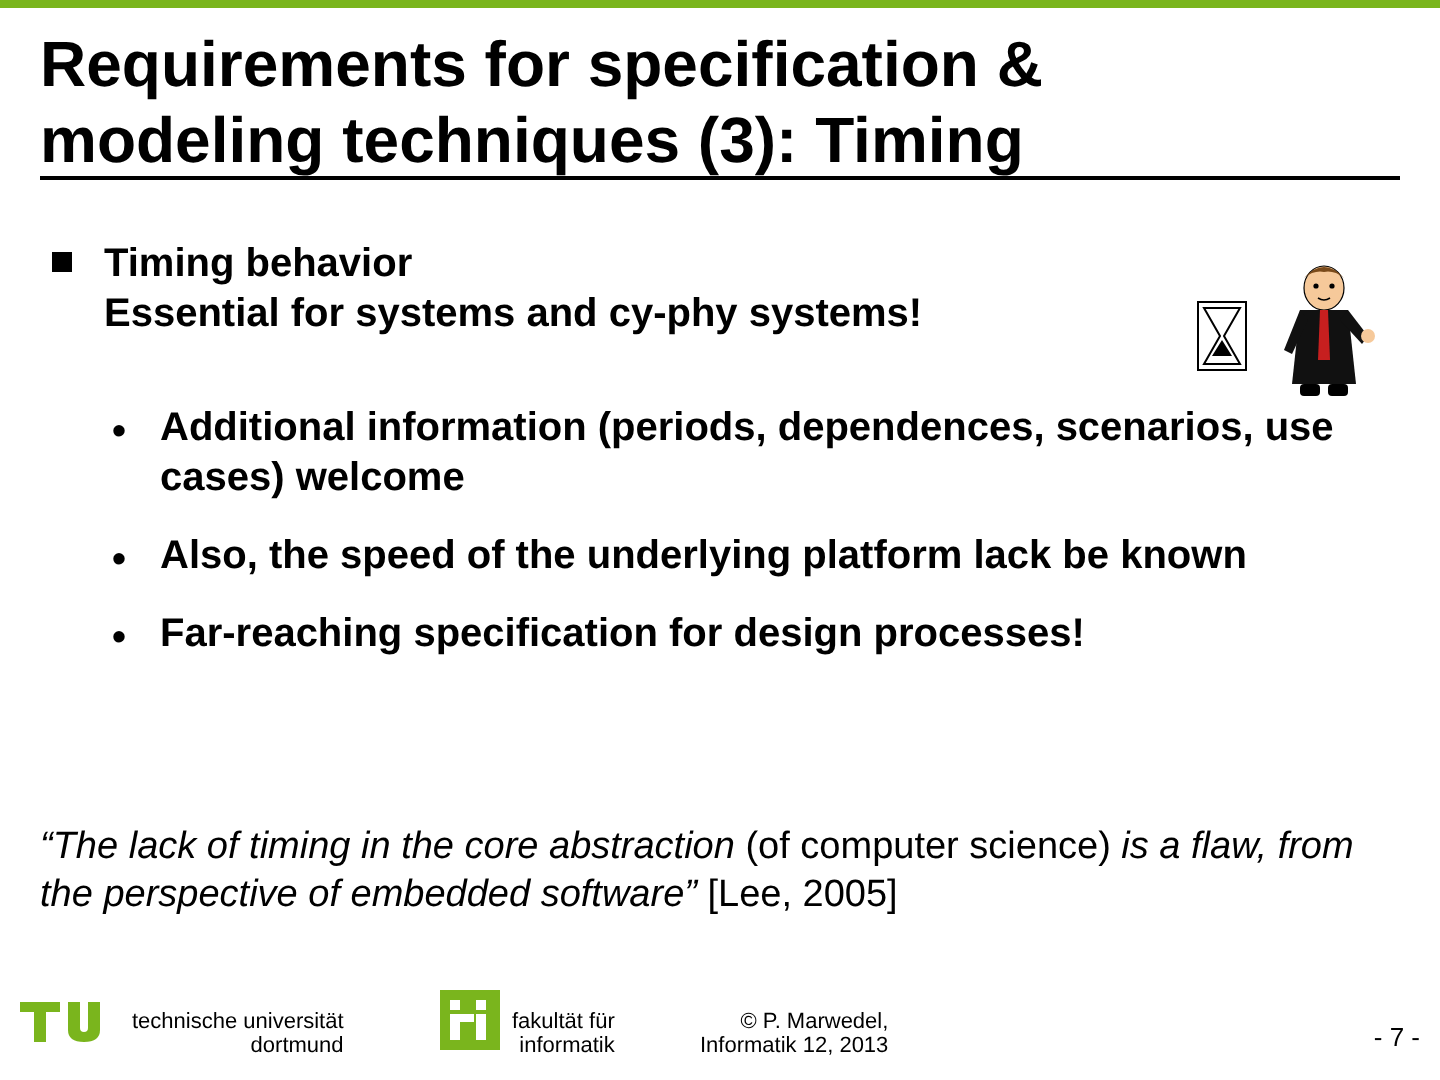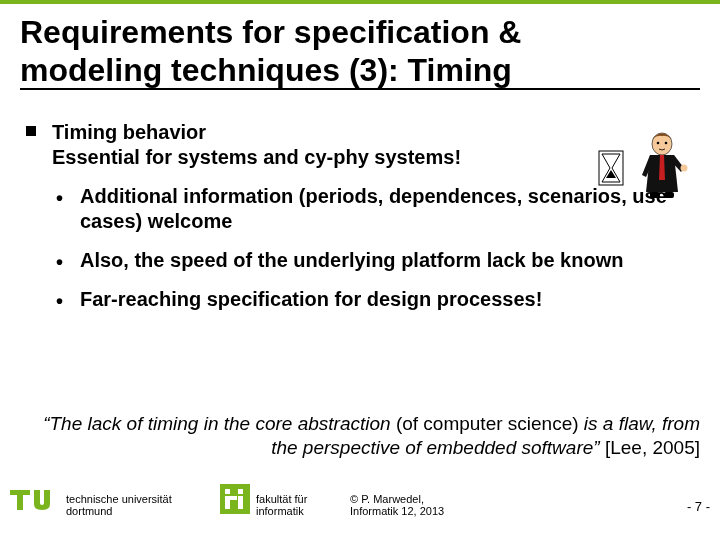--- a/index.html
+++ b/index.html
@@ -8,32 +8,32 @@
     color: #000; background: #fff;
     position: relative; overflow: hidden;
   }
   .top-rule { position: absolute; left: 0; top: 0; width: 720px; height: 4px; background: #7ab51d; }
   .title-block { position: absolute; left: 20px; top: 14px; width: 640px; }
   .title-block h1 { margin: 0; font-size: 32px; font-weight: bold; line-height: 1.18; }
   .title-rule { position: absolute; left: 20px; top: 88px; width: 680px; height: 2px; background: #000; }
 
   .body { position: absolute; left: 20px; top: 120px; width: 680px; }
 
-  .lvl1 { position: relative; padding-left: 32px; margin-bottom: 14px; }
+  .lvl1 { position: relative; padding-left: 32px; margin-bottom: 32px; }
   .lvl1 .square { position: absolute; left: 6px; top: 6px; width: 10px; height: 10px; background: #000; }
   .lvl1 .lvl1-text { font-size: 20px; font-weight: bold; line-height: 1.25; }
 
   .lvl2 { position: relative; padding-left: 60px; margin: 14px 0 14px 0; }
   .lvl2 .dot { position: absolute; left: 36px; top: 4px; font-size: 20px; font-weight: bold; color: #000; line-height: 1; }
   .lvl2 .lvl2-text { font-size: 20px; font-weight: bold; line-height: 1.25; }
 
-  .quote-block { position: absolute; left: 20px; top: 412px; width: 680px; font-size: 19px; line-height: 1.25; text-align: right; }
+  .quote-block { position: absolute; left: 20px; top: 412px; width: 680px; font-size: 19px; line-height: 1.25; }
   .quote-block .ital { font-style: italic; }
 
-  .footer { position: absolute; left: 0; bottom: 16px; width: 720px; height: 44px; }
+  .footer { position: absolute; left: 0; bottom: 4px; width: 720px; height: 44px; text-align: right; }
   .footer .tu-logo { position: absolute; left: 8px; bottom: 6px; }
   .footer .uni-text { position: absolute; left: 66px; bottom: 6px; font-size: 11px; line-height: 1.15; color: #000; }
   .footer .fi-logo { position: absolute; left: 220px; bottom: 6px; }
   .footer .fac-text { position: absolute; left: 256px; bottom: 6px; font-size: 11px; line-height: 1.15; color: #000; }
   .footer .copy-text { position: absolute; left: 350px; bottom: 6px; font-size: 11px; line-height: 1.15; color: #000; }
   .footer .page-num { position: absolute; right: 10px; bottom: 10px; font-size: 13px; color: #000; }
 
   .clipart { position: absolute; right: 28px; top: 130px; width: 60px; height: 70px; }
   .hourglass { position: absolute; right: 96px; top: 150px; width: 26px; height: 36px; }
 </style>

